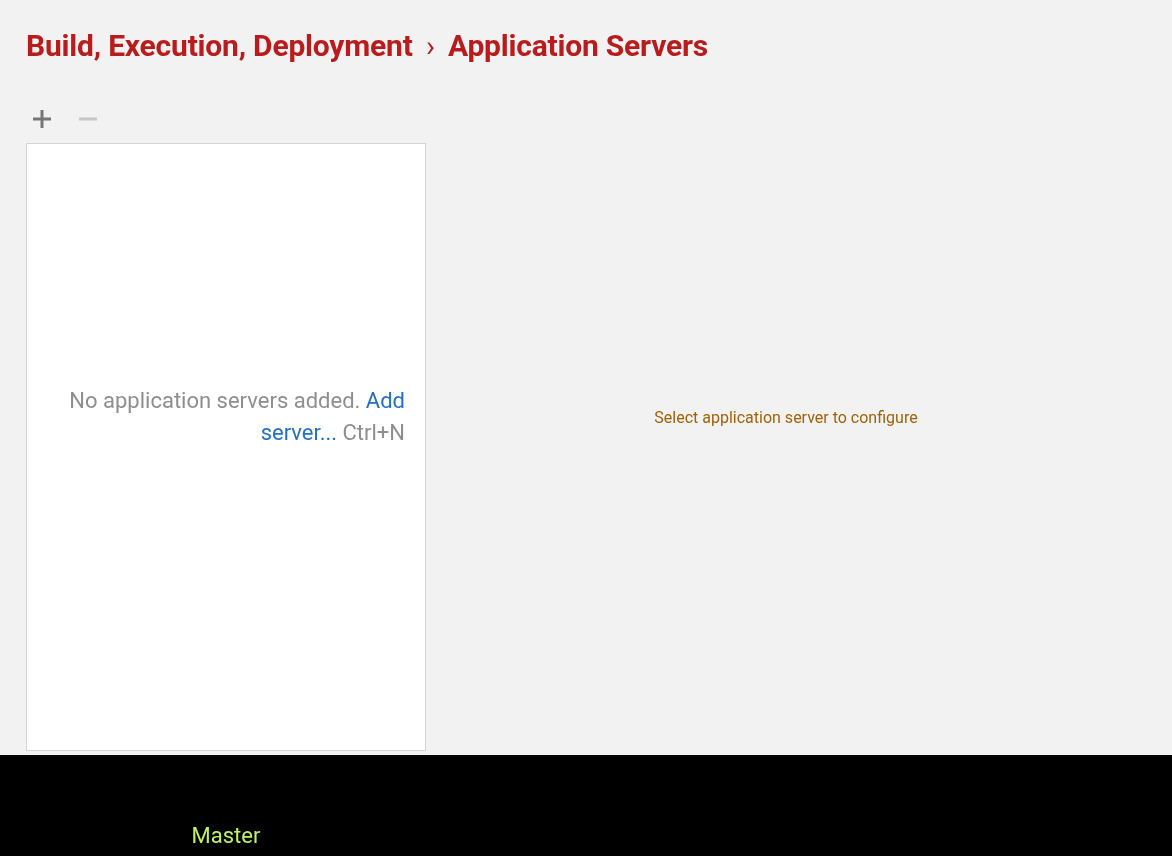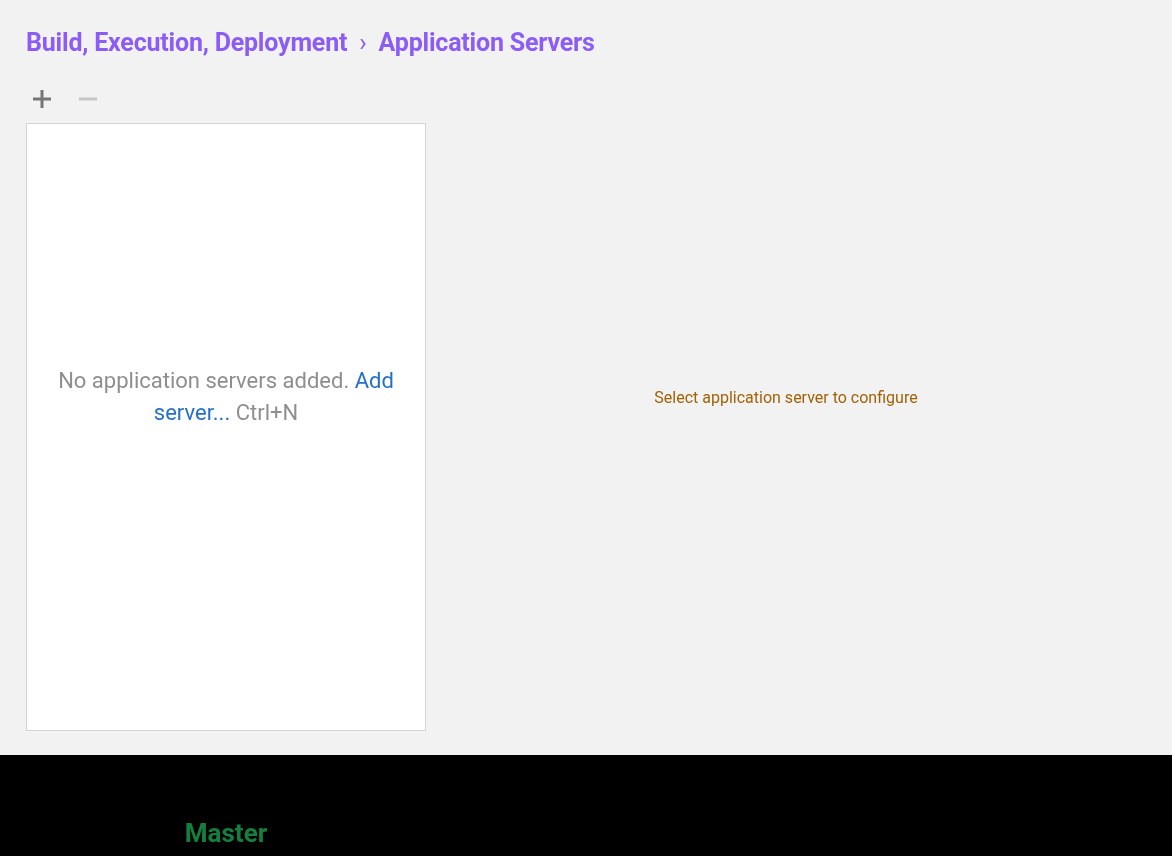--- a/index.html
+++ b/index.html
@@ -15,24 +15,24 @@
       background: #f2f2f2;
       overflow: hidden;
     }
     
     .content-area {
       padding: 28px 26px 0 26px;
       height: 755px;
     }
     
     .breadcrumb {
-      font-size: 25px;
+      font-size: 30px;
       font-weight: 700;
-      color: #8b5cf6;
-      margin-bottom: 30px;
+      color: #b91c1c;
+      margin-bottom: 44px;
       letter-spacing: -0.2px;
     }
     
     .breadcrumb .sep {
       font-weight: 400;
       margin: 0 6px;
       display: inline-block;
     }
     
     .toolbar {
@@ -67,21 +67,21 @@
       width: 400px;
       background: #fff;
       border: 1px solid #d4d4d4;
       display: flex;
       align-items: center;
       justify-content: center;
       padding: 0 20px;
     }
     
     .empty-master {
-      text-align: center;
+      text-align: right;
       font-size: 22px;
       line-height: 1.45;
       color: #8e8e8e;
       margin-top: -60px;
     }
     
     .empty-master .link {
       color: #2470c7;
       cursor: pointer;
     }
@@ -119,23 +119,23 @@
     .footer-col.master-col {
       width: 452px;
     }
     
     .footer-col.detail-col {
       flex: 1;
       justify-content: center;
     }
     
     .footer-label {
-      color: #15803d;
-      font-size: 26px;
-      font-weight: 700;
+      color: #bef264;
+      font-size: 22px;
+      font-weight: 400;
     }
   </style>
 </head>
 <body>
 
 <div class="content-area">
   <div class="breadcrumb">
     <span>Build, Execution, Deployment</span>
     <span class="sep">›</span>
     <span>Application Servers</span>

